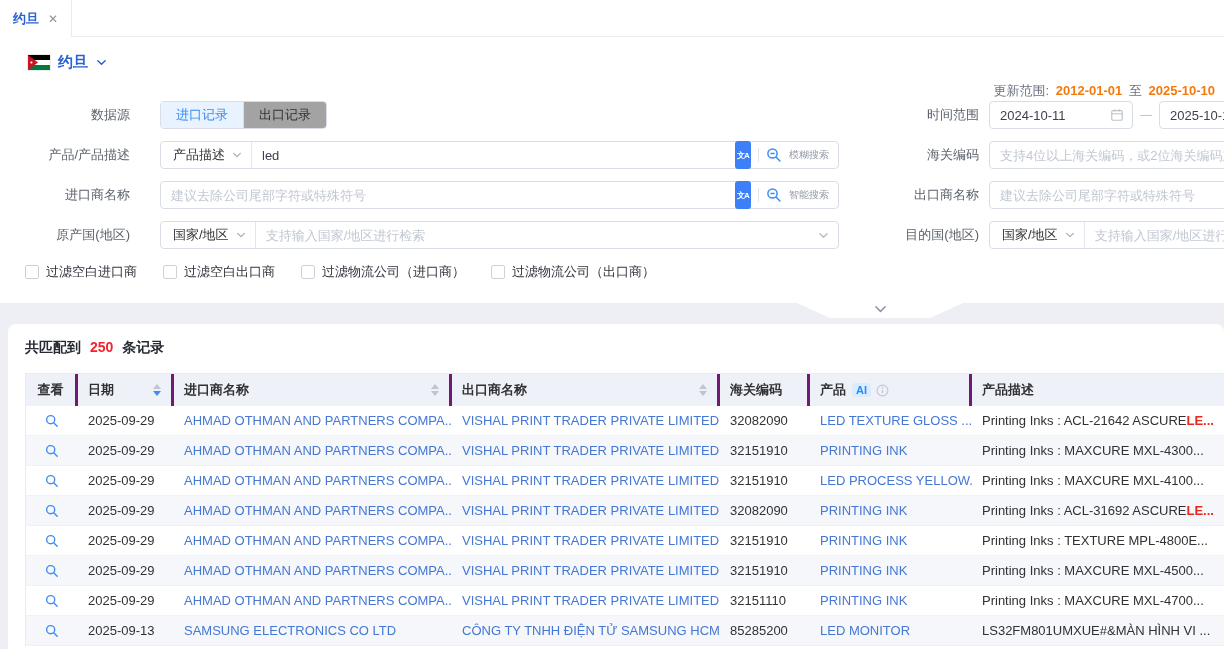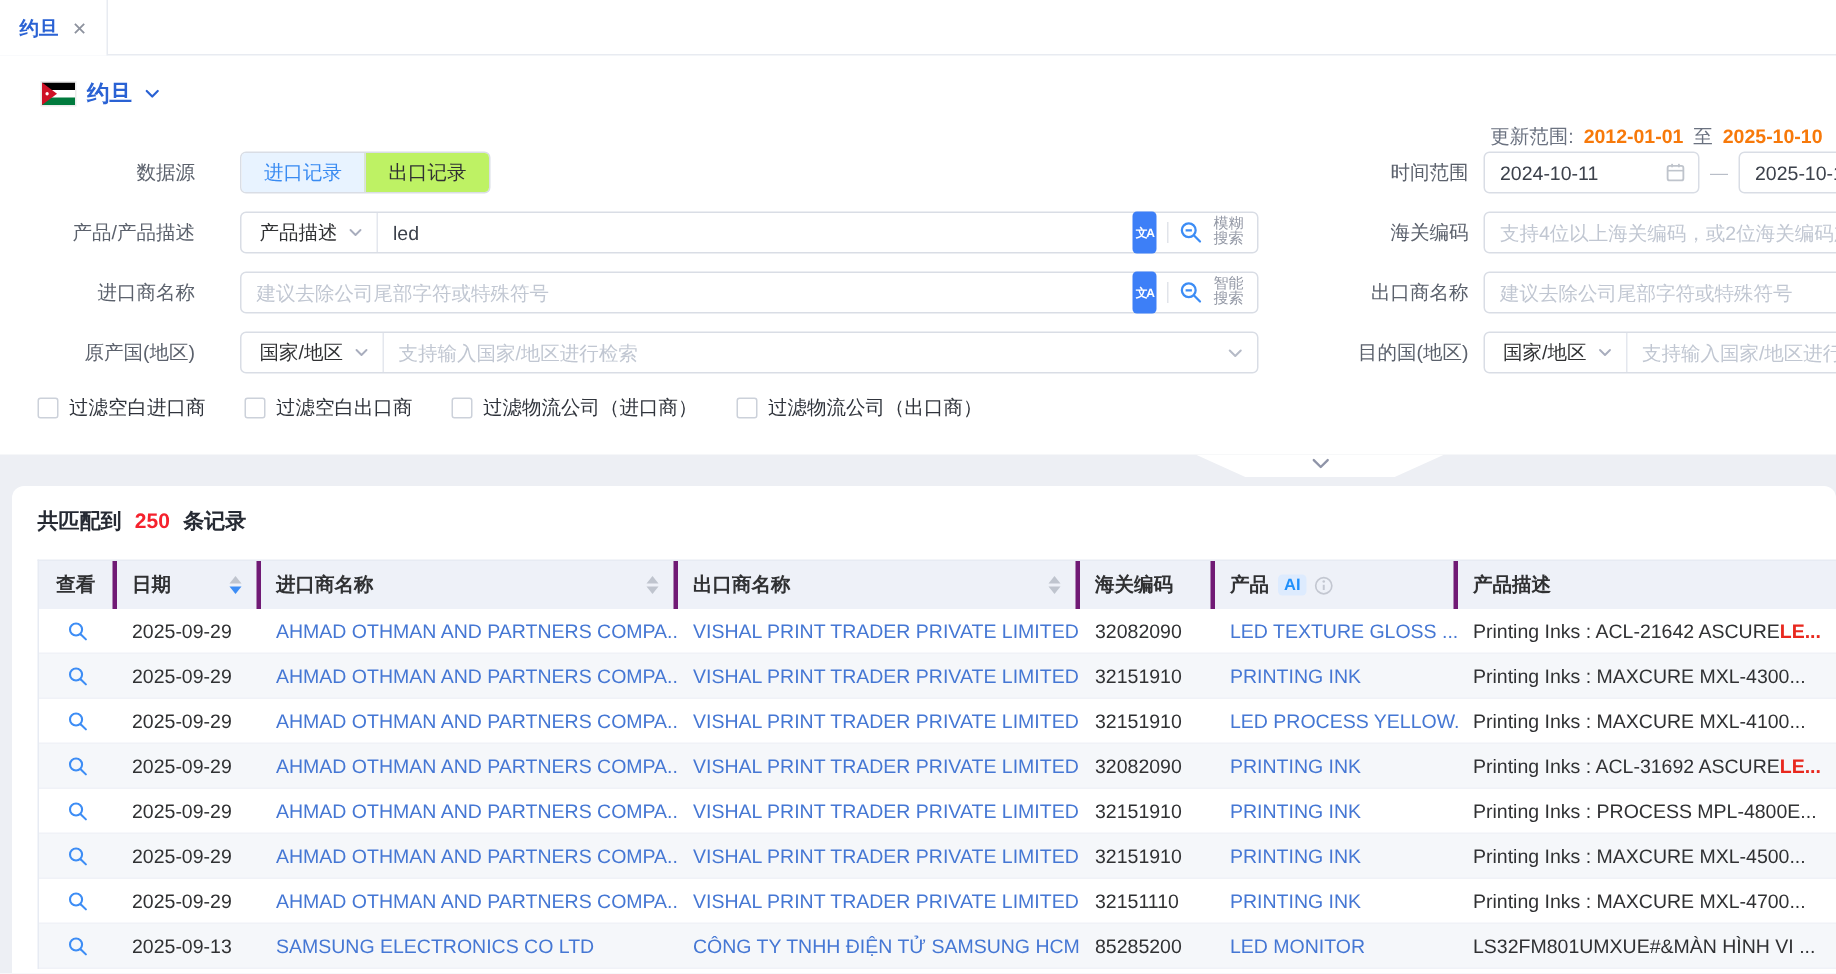--- a/index.html
+++ b/index.html
@@ -25,36 +25,36 @@
   .form { padding-top: 23px; }
   .frow { display: flex; align-items: center; margin-bottom: 12px; height: 28px; }
   .fl { display: flex; align-items: center; width: 839px; flex: none; }
   .fl .lbl { width: 140px; text-align: right; padding-right: 10px; font-size: 13px; color: #5b616c; flex: none; }
   .fl .ctrl { flex: 1; min-width: 0; display: flex; align-items: center; margin-left: 20px; }
   .fr { display: flex; align-items: center; flex: 1; min-width: 0; }
   .fr .lbl { width: 150px; text-align: right; padding-right: 10px; font-size: 13px; color: #5b616c; flex: none; }
   .fr .ctrl { display: flex; align-items: center; flex: none; }
 
   .seg { display: inline-flex; border: 1px solid #d9dde5; border-radius: 4px; overflow: hidden; height: 28px; }
-  .seg .opt { padding: 0 15px; display: flex; align-items: center; font-size: 13px; color: #303133; background: #bef264; cursor: pointer; }
+  .seg .opt { padding: 0 15px; display: flex; align-items: center; font-size: 13px; color: #303133; background: #a3a3a3; cursor: pointer; }
   .seg .opt.active { background: #e8f3ff; color: #398bf2; }
   .seg .opt + .opt { border-left: 1px solid #d9dde5; }
 
   .ibox { height: 28px; border: 1px solid #d9dde5; border-radius: 4px; background: #fff; display: flex; align-items: center; }
   .ibox input { border: none; outline: none; flex: 1; min-width: 0; height: 100%; padding: 0 10px;
                 font: 13px "Liberation Sans", sans-serif; color: #3c414b; background: transparent; }
   .ibox input::placeholder { color: #c1c7d2; }
   .selpart { display: flex; align-items: center; gap: 7px; padding: 0 9px 0 12px; height: 100%;
              border-right: 1px solid #e4e7ee; font-size: 13px; color: #303133; white-space: nowrap; cursor: pointer; }
   .tools { display: flex; align-items: center; gap: 7px; padding-right: 9px; flex: none; }
   .vdiv { width: 1px; height: 14px; background: #e1e4ea; }
   .trans-icon { width: 16px; height: 28px; border-radius: 3px; background: #3d7ff7; color: #fff;
                 font-size: 8px; font-weight: 700; display: flex; align-items: center; justify-content: center;
                 letter-spacing: -1px; cursor: pointer; }
-  .stack { display: flex; flex-direction: column; font-size: 10px; line-height: 10px; color: #9499a6; cursor: pointer; }
+  .stack { display: flex; flex-direction: row; font-size: 10px; line-height: 10px; color: #9499a6; cursor: pointer; }
   .wide-box { flex: 1; min-width: 0; }
   .w330 { width: 330px; flex: none; }
   .dinput { width: 144px; flex: none; }
   .dash { margin: 0 7px; color: #b9bec8; font-size: 12px; }
   .cal { padding-right: 8px; display: flex; }
   .end-chev { padding-right: 9px; display: flex; }
 
   
   .cbrow { display: flex; align-items: center; gap: 26px; margin: 14px 0 0 25px; }
   .cbitem { display: flex; align-items: center; gap: 7px; font-size: 13px; color: #30343c; cursor: pointer; }
@@ -442,21 +442,21 @@
                     <line x1="10.2" y1="10.2" x2="14" y2="14" stroke="#3d8df5" stroke-width="1.6" stroke-linecap="round"></line>
                   </svg>
                 </span>
               </div>
               <div class="td col-date">2025-09-29</div>
               <div class="td col-importer link">AHMAD OTHMAN AND PARTNERS COMPA...</div>
               <div class="td col-exporter link">VISHAL PRINT TRADER PRIVATE LIMITED</div>
               <div class="td col-hs">32151910</div>
               <div class="td col-product link">PRINTING INK</div>
               <div class="td col-desc">
-                <span>Printing Inks : PROCESS MPL-4800E...</span>
+                <span>Printing Inks : TEXTURE MPL-4800E...</span>
               </div>
             </div>
             <div class="tr alt">
               <div class="td col-view">
                 <span class="view-btn">
                   <svg width="14" height="14" viewBox="0 0 16 16">
                     <circle cx="6.5" cy="6.5" r="4.6" fill="none" stroke="#3d8df5" stroke-width="1.6"></circle>
                     <line x1="10.2" y1="10.2" x2="14" y2="14" stroke="#3d8df5" stroke-width="1.6" stroke-linecap="round"></line>
                   </svg>
                 </span>

